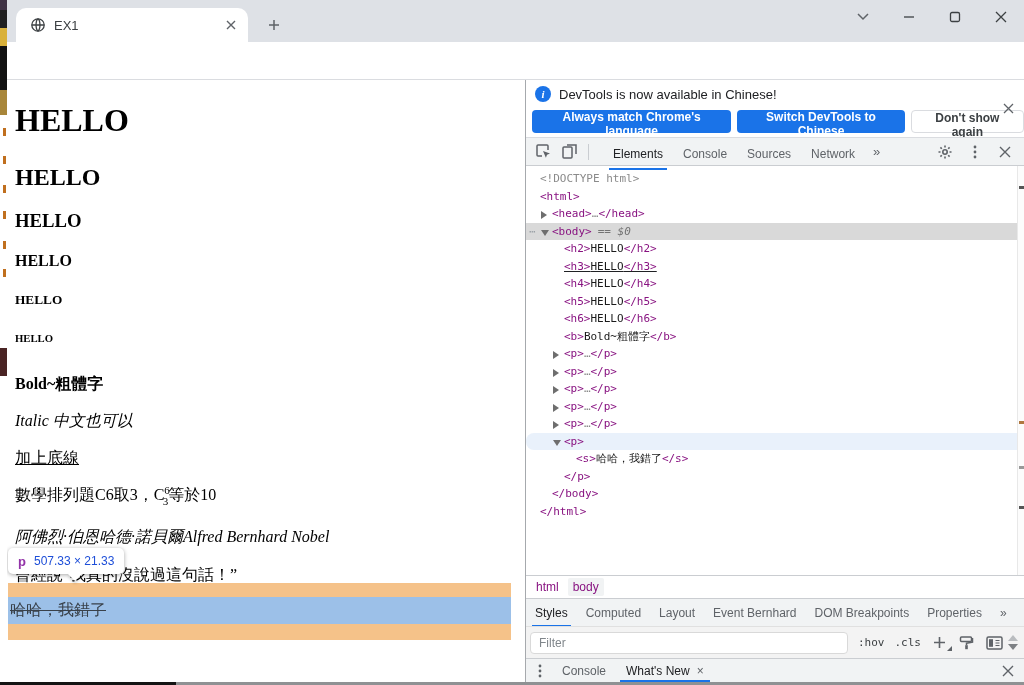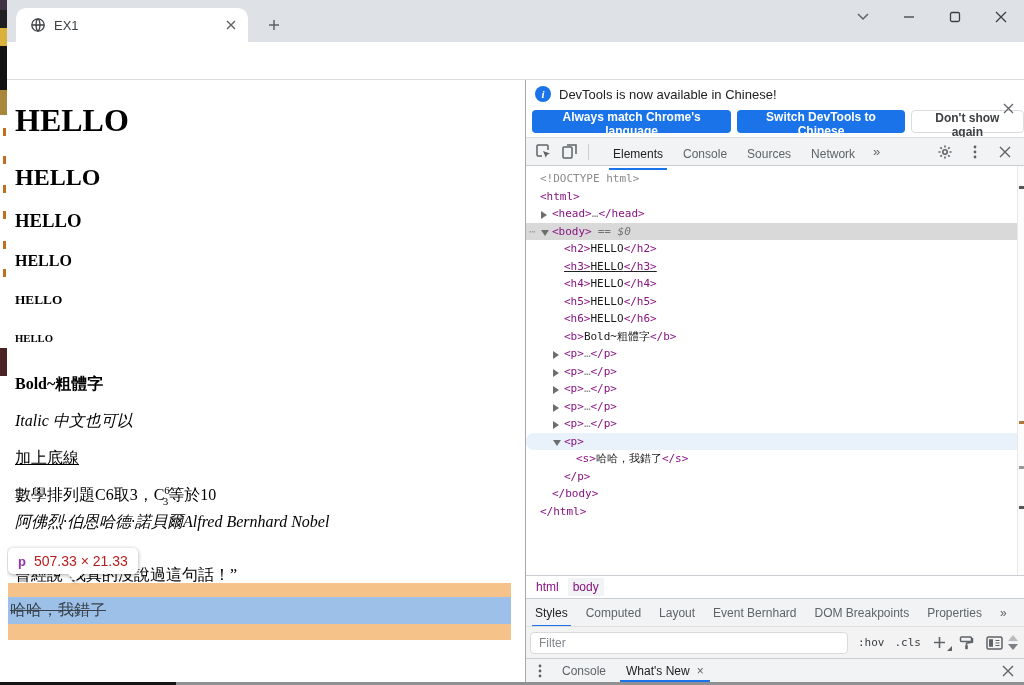--- a/index.html
+++ b/index.html
@@ -48,34 +48,34 @@
   .ph3 { top:130px; font-size:18.7px; font-weight:bold; }
   .ph4 { top:172px; font-size:16px;   font-weight:bold; }
   .ph5 { top:212px; font-size:13.3px; font-weight:bold; }
   .ph6 { top:252px; font-size:10.7px; font-weight:bold; }
   .pbold { top:294px; font-size:16px; font-weight:bold; }
   .pitalic { top:331px; font-size:16px; font-style:italic; }
   .punder { top:368px; font-size:16px; text-decoration:underline; }
   .pmath { top:404px; font-size:16px; }
   .pmath sup { font-size:11px; vertical-align:super; }
   .pmath sub { font-size:11px; vertical-align:sub; margin-left:-7px; }
-  .pname { top:432px; font-size:16px; font-style:italic; }
+  .pname { top:447px; font-size:16px; font-style:italic; }
   .pquote { top:485px; font-size:16px; }
   .hl-block { position:absolute; left:1px; top:503px; width:503px; }
   .hl-margin { height:14px; background:#f5c289; }
   .hl-margin2 { height:16px; background:#f5c289; }
   .hl-content { height:27px; background:#9cc0e8; display:flex; align-items:center; }
   .hl-content .struck { font-size:16px; color:#39414a; text-decoration:line-through; padding-left:2px; }
 
   
   .dim-tooltip { position:absolute; left:1px; top:468px; height:26px; background:#fff; border-radius:5px;
                  box-shadow:0 1px 4px rgba(0,0,0,.35); display:flex; align-items:center; padding:0 10px;
                  font-family:"Liberation Sans", sans-serif; z-index:5; }
   .dim-tooltip .tag { color:#9334a8; font-weight:bold; font-size:13px; margin-right:8px; }
-  .dim-tooltip .dims { color:#b91c1c; font-size:14px; }
+  .dim-tooltip .dims { color:#1d4ed8; font-size:12px; }
   .dim-tooltip .arrow { position:absolute; left:62px; bottom:-5px; width:10px; height:10px; background:#fff;
                         transform:rotate(45deg); box-shadow:2px 2px 3px rgba(0,0,0,.15); }
 
   
   .devtools { position:absolute; left:525px; top:80px; width:499px; height:602px; background:#fff;
               border-left:1px solid #a6a9ad; font-size:12px; color:#202124; }
 
   .dt-notif { position:absolute; left:0; top:0; width:498px; height:57px; background:#fff; }
   .dt-notif-row1 { display:flex; align-items:center; height:28px; padding-left:9px; }
   .dt-info-badge { width:16px; height:16px; border-radius:50%; background:#1a73e8; color:#fff; font-size:11px;

